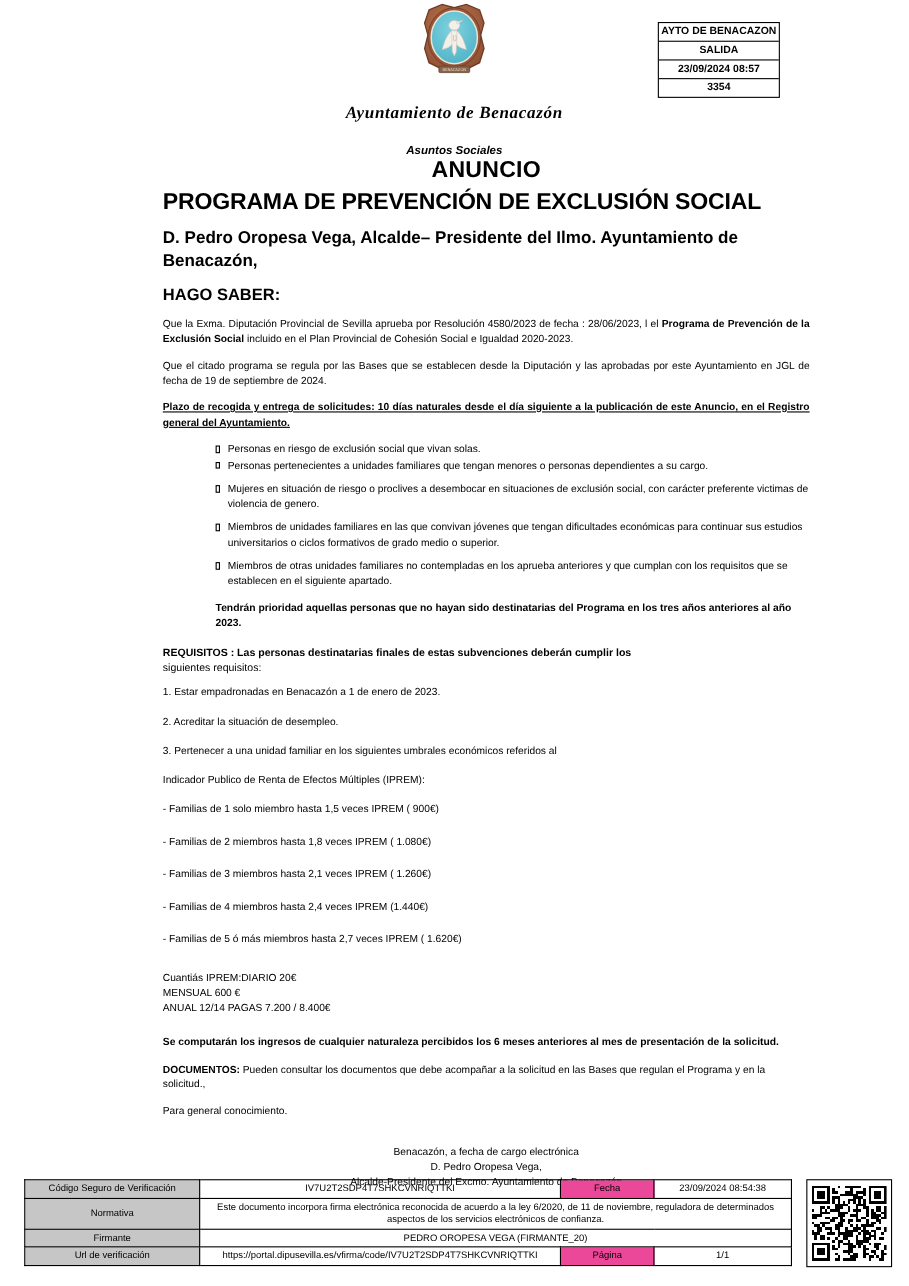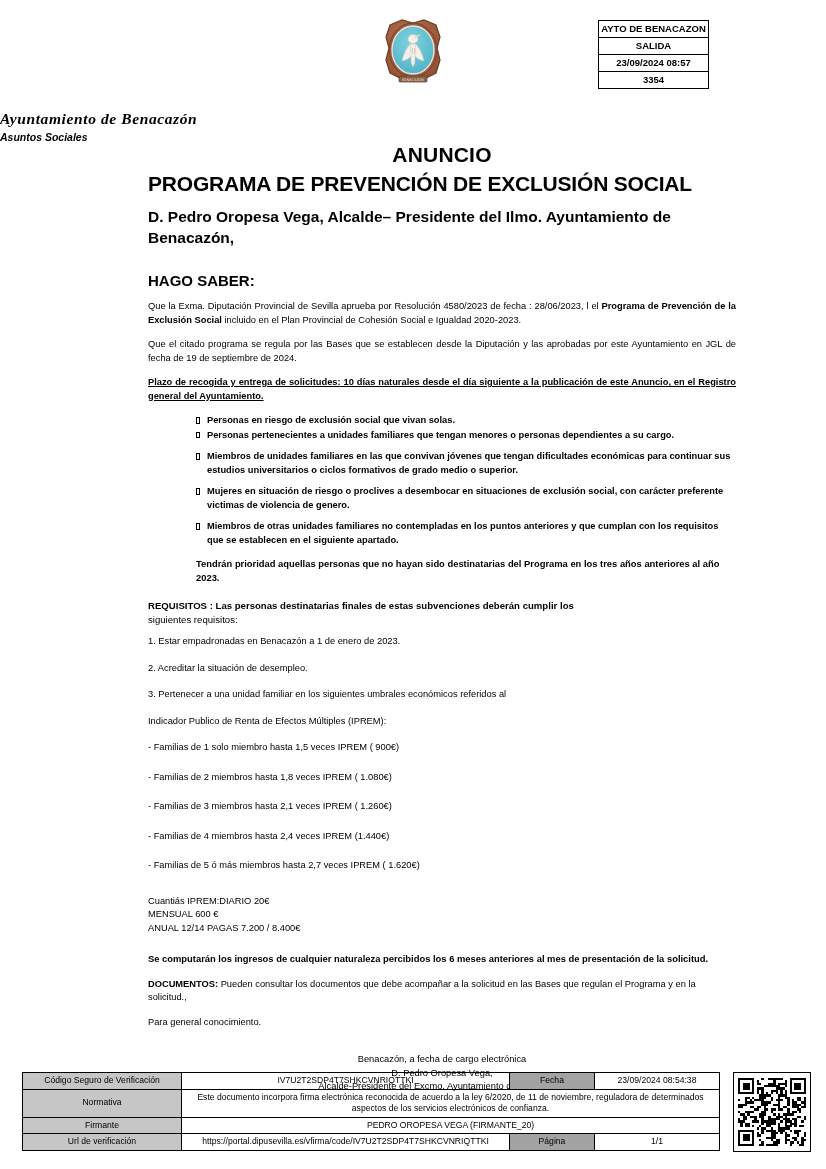--- a/index.html
+++ b/index.html
@@ -34,44 +34,44 @@
     border-bottom: 1.1px solid #000;
     white-space: nowrap;
   }
   .stamp-row:last-child { border-bottom: none; }
   .stamp-row.bold { font-weight: bold; }
 
   
   .letterhead {
     position: absolute;
     left: 0;
-    top: 16px;
+    top: 0;
     width: 826px;
-    text-align: left;
+    text-align: center;
   }
   .emblem {
     width: 78px;
     height: 88px;
     margin: 0 auto;
     position: relative;
   }
   .org-name {
     font-family: "Liberation Serif", serif;
     font-weight: bold;
     font-style: italic;
     font-size: 15.5px;
     letter-spacing: 0.6px;
     margin-top: 6px;
   }
   .org-sub {
     font-family: "Liberation Sans", sans-serif;
     font-weight: bold;
     font-style: italic;
     font-size: 10.5px;
-    margin-top: 3px;
+    margin-top: 19px;
   }
 
   
   .doc {
     position: absolute;
     left: 148px;
     top: 143px;
     width: 588px;
   }
   h1.anuncio {
@@ -85,21 +85,21 @@
     font-size: 21px;
     font-weight: bold;
     text-align: left;
     margin: 0 0 10px 0;
     letter-spacing: -0.2px;
     line-height: 25px;
   }
   h3.alcalde {
     font-size: 15.5px;
     font-weight: bold;
-    margin: 0 0 24px 0;
+    margin: 0 0 12px 0;
     line-height: 21px;
   }
   h3.hago {
     font-size: 15px;
     font-weight: bold;
     margin: 0 0 11px 0;
   }
 
   p.body {
     font-size: 9.3px;
@@ -119,21 +119,20 @@
     font-weight: bold;
     line-height: 13.5px;
     margin: 0 0 9px 0;
   }
   p.section-head .reg { font-weight: normal; }
 
   ul.targets {
     list-style: none;
     margin: 0 0 10px 0;
     padding: 0 0 0 48px;
-    font-weight: bold;
   }
   ul.targets li {
     font-size: 9.3px;
     line-height: 13.5px;
     margin-bottom: 8px;
     text-align: left;
     position: relative;
     padding-left: 11px;
   }
   ul.targets li.tight { margin-bottom: 1px; }
@@ -214,21 +213,21 @@
     padding: 2px 3px;
     text-align: center;
     vertical-align: middle;
     word-break: break-word;
   }
   table.csv td.label {
     background: #c6c6c6;
     width: 152px;
   }
   table.csv td.fecha-label {
-    background: #a3a3a3;
+    background: #ec4899;
     width: 78px;
   }
   table.csv td.fecha-val { width: 118px; }
   td.norm-cell { line-height: 12px; padding: 3px 10px; }
 
   .qr {
     position: absolute;
     left: 733px;
     top: 4px;
     width: 78px;
@@ -299,23 +298,23 @@
   <p class="body"><span>Que la Exma. Diputación Provincial de Sevilla aprueba por Resolución 4580/2023 de fecha : 28/06/2023, l el </span><span class="b">Programa de Prevención de la Exclusión Social</span><span> incluido en el Plan Provincial de Cohesión Social e Igualdad 2020-2023.</span></p>
 
   <p class="body">Que el citado programa se regula por las Bases que se establecen desde la Diputación y las aprobadas por este Ayuntamiento en JGL  de fecha de 19 de septiembre de 2024.</p>
 
   <p class="body"><span class="u-bold">Plazo de recogida y entrega de solicitudes: 10 días naturales desde el día siguiente a la publicación de este Anuncio, en el Registro general del Ayuntamiento.</span></p>
 
 
   <ul class="targets">
     <li class="tight"><span class="tofu"></span><span>Personas en riesgo de exclusión social que vivan solas.</span></li>
     <li><span class="tofu"></span><span>Personas pertenecientes a unidades familiares que tengan menores o personas dependientes a su cargo.</span></li>
+    <li><span class="tofu"></span><span>Mujeres en situación de riesgo o proclives a desembocar en situaciones de exclusión social, con carácter preferente victimas de violencia de genero.</span></li>
     <li><span class="tofu"></span><span>Miembros de unidades familiares en las que convivan jóvenes que tengan dificultades económicas para continuar sus estudios universitarios o ciclos formativos de grado medio o superior.</span></li>
-    <li><span class="tofu"></span><span>Mujeres en situación de riesgo o proclives a desembocar en situaciones de exclusión social, con carácter preferente victimas de violencia de genero.</span></li>
-    <li><span class="tofu"></span><span>Miembros de otras unidades familiares no contempladas en los puntos anteriores y que cumplan con los requisitos que se establecen en el siguiente apartado.</span></li>
+    <li><span class="tofu"></span><span>Miembros de otras unidades familiares no contempladas en los aprueba anteriores y que cumplan con los requisitos que se establecen en el siguiente apartado.</span></li>
   </ul>
 
   <p class="priority">Tendrán prioridad aquellas personas  que no hayan sido destinatarias del Programa en los tres años anteriores al año 2023.</p>
 
   <p class="section-head"><span>REQUISITOS : Las personas destinatarias finales de estas subvenciones deberán cumplir los </span><br><span class="reg">siguientes requisitos:</span></p>
 
   <p class="req-item">1. Estar empadronadas en Benacazón a 1 de enero de 2023.</p>
   <p class="req-item">2. Acreditar la situación de desempleo.</p>
   <p class="req-item">3. Pertenecer a una unidad familiar en los siguientes umbrales económicos referidos al</p>
   <p class="req-item">Indicador Publico de Renta de Efectos Múltiples (IPREM):</p>

